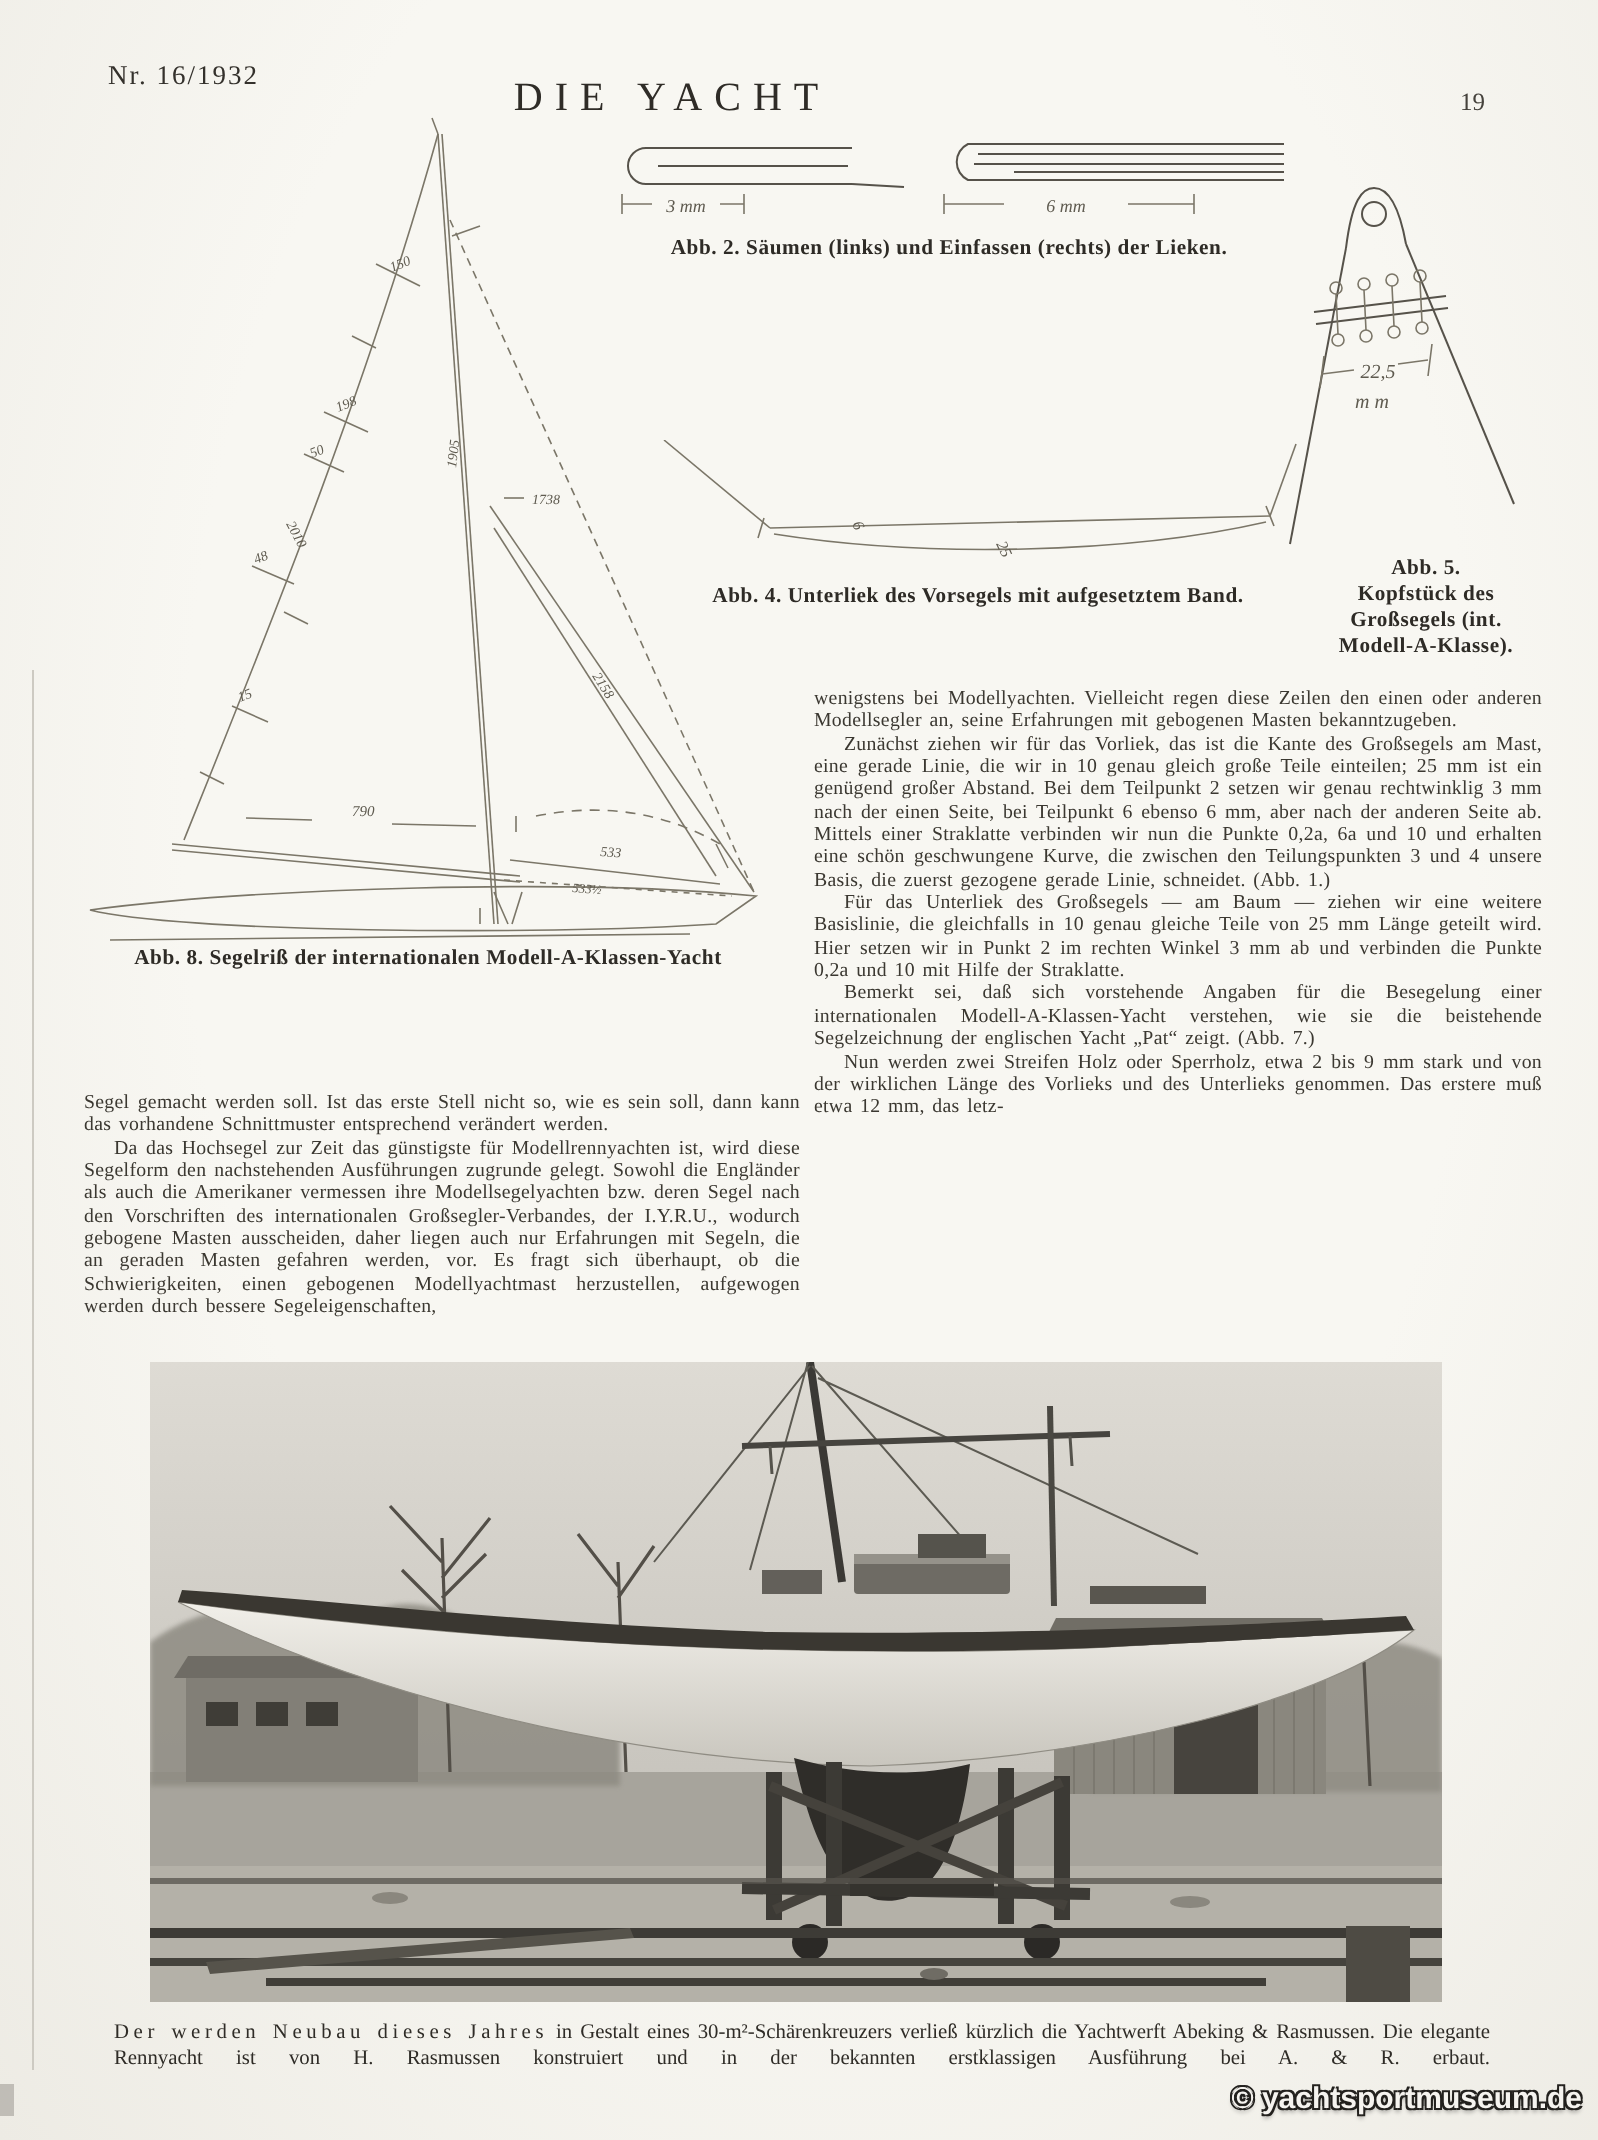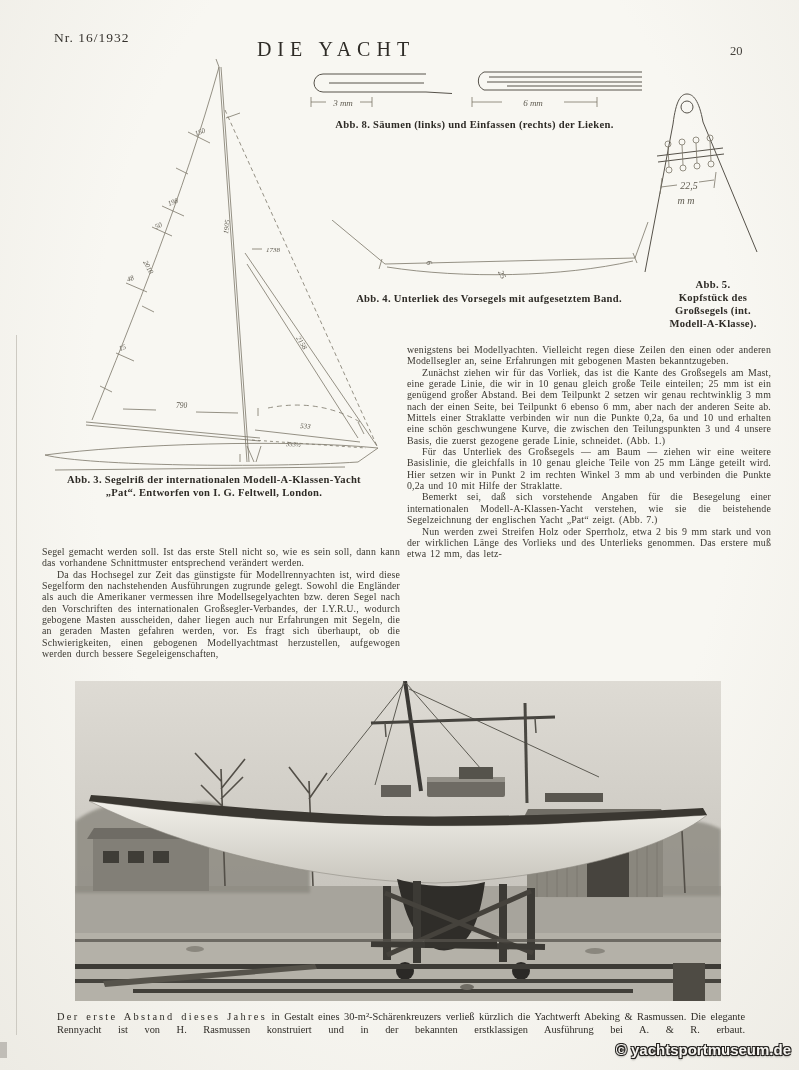--- a/index.html
+++ b/index.html
@@ -36,21 +36,21 @@
 </head>
 <body>
 
 <div class="page">
 
   <div class="abs scan-line"></div>
   <div class="abs scan-spot"></div>
 
   <div class="abs hdr-issue">Nr. 16/1932</div>
   <div class="abs hdr-title">DIE YACHT</div>
-  <div class="abs hdr-page">20</div>
+  <div class="abs hdr-page">19</div>
 
   <div class="abs" style="left:302px;top:66px;width:345px;">
     <svg width="345" height="48" viewBox="0 0 345 48">
       <g class="drw">
         <path d="M124,8 L21,8 A9,9 0 0 0 21,26 L124,26"></path>
         <path d="M122,17 L27,17"></path>
         <path d="M124,26 L150,27.5"></path>
       </g>
       <g class="drw-thin">
         <path d="M9,31 L9,41 M70,31 L70,41 M9,36 L24,36 M58,36 L70,36"></path>
@@ -60,21 +60,21 @@
         <path d="M340,6 L182,6 A10,10 0 0 0 182,24 L340,24"></path>
         <path d="M340,11 L187,11"></path>
         <path d="M340,16 L185,16"></path>
         <path d="M340,20 L205,20"></path>
       </g>
       <g class="drw-thin">
         <path d="M170,31 L170,41 M295,31 L295,41 M170,36 L200,36 M262,36 L295,36"></path>
       </g>
       <text class="lbl" x="231" y="40" font-size="9" text-anchor="middle">6 mm</text>
     </svg>
-    <div class="figcap center" style="margin-top:4px;">Abb. 8.   Säumen (links) und Einfassen (rechts) der Lieken.</div>
+    <div class="figcap center" style="margin-top:4px;">Abb. 2.   Säumen (links) und Einfassen (rechts) der Lieken.</div>
   </div>
 
   <div class="abs" style="left:633px;top:90px;width:162px;">
     <svg width="160" height="188" viewBox="0 0 160 188">
       <g class="drw">
         <circle cx="54" cy="17" r="6"></circle>
         <path d="M40,34 C43,10 48,4 54,4 C60,4 66,10 70,32"></path>
         <path d="M40,34 L12,182"></path>
         <path d="M70,32 L124,162"></path>
         <path d="M24,66 L90,58"></path>
@@ -152,22 +152,21 @@
         <text class="lbl" font-size="7" x="92" y="295" transform="rotate(-22 92 295)">15</text>
         <text class="lbl" font-size="7" x="238" y="196">1738</text>
         <text class="lbl" font-size="7" x="200" y="178" transform="rotate(-83 200 178)">1905</text>
         <text class="lbl" font-size="7" x="268" y="282" transform="rotate(58 268 282)">2158</text>
         <text class="lbl" font-size="7.5" x="148" y="352">790</text>
         <text class="lbl" font-size="7" x="272" y="372" transform="rotate(4 272 372)">533</text>
         <text class="lbl" font-size="6.5" x="258" y="390" transform="rotate(4 258 390)">533½</text>
       </g>
     </svg>
     <div class="figcap center" style="width:372px;margin-top:2px;">
-      <div>Abb. 3.   Segelriß der internationalen Modell-A-Klassen-Yacht</div>
-      <div>„Pat“.  Entworfen von I. G. Feltwell, London.</div>
+      <div>Abb. 8.   Segelriß der internationalen Modell-A-Klassen-Yacht</div>
     </div>
   </div>
 
   <div class="abs" style="left:328px;top:220px;width:322px;">
     <svg width="322" height="66" viewBox="0 0 322 66">
       <g class="drw-thin">
         <path d="M4,0 L57,44"></path>
         <path d="M57,44 L307,38"></path>
         <path d="M59,47 C135,59 235,57 305,41"></path>
         <path d="M307,38 L320,2"></path>
@@ -266,18 +265,18 @@
         <polygon points="28,300 240,283 242,288 30,306" fill="#56534b"></polygon>
         <rect x="598" y="282" width="32" height="38" fill="#4e4b44"></rect>
         <ellipse cx="392" cy="306" rx="7" ry="3" fill="#6f6c64"></ellipse>
         <ellipse cx="120" cy="268" rx="9" ry="3" fill="#8a877e"></ellipse>
         <ellipse cx="520" cy="270" rx="10" ry="3" fill="#8a877e"></ellipse>
       </g>
     </svg>
   </div>
 
   <div class="abs photocap" style="left:57px;top:1010px;width:688px;">
-    <span class="lead">Der erste Abstand dieses Jahres</span><span> in Gestalt eines 30-m²-Schärenkreuzers verließ kürzlich die Yachtwerft Abeking &amp; Rasmussen.  Die elegante Rennyacht ist von H. Rasmussen konstruiert und in der bekannten erstklassigen Ausführung bei A. &amp; R. erbaut.</span>
+    <span class="lead">Der werden Neubau dieses Jahres</span><span> in Gestalt eines 30-m²-Schärenkreuzers verließ kürzlich die Yachtwerft Abeking &amp; Rasmussen.  Die elegante Rennyacht ist von H. Rasmussen konstruiert und in der bekannten erstklassigen Ausführung bei A. &amp; R. erbaut.</span>
   </div>
 
   <div class="abs watermark">© yachtsportmuseum.de</div>
 
 </div>
 
 </body></html>

